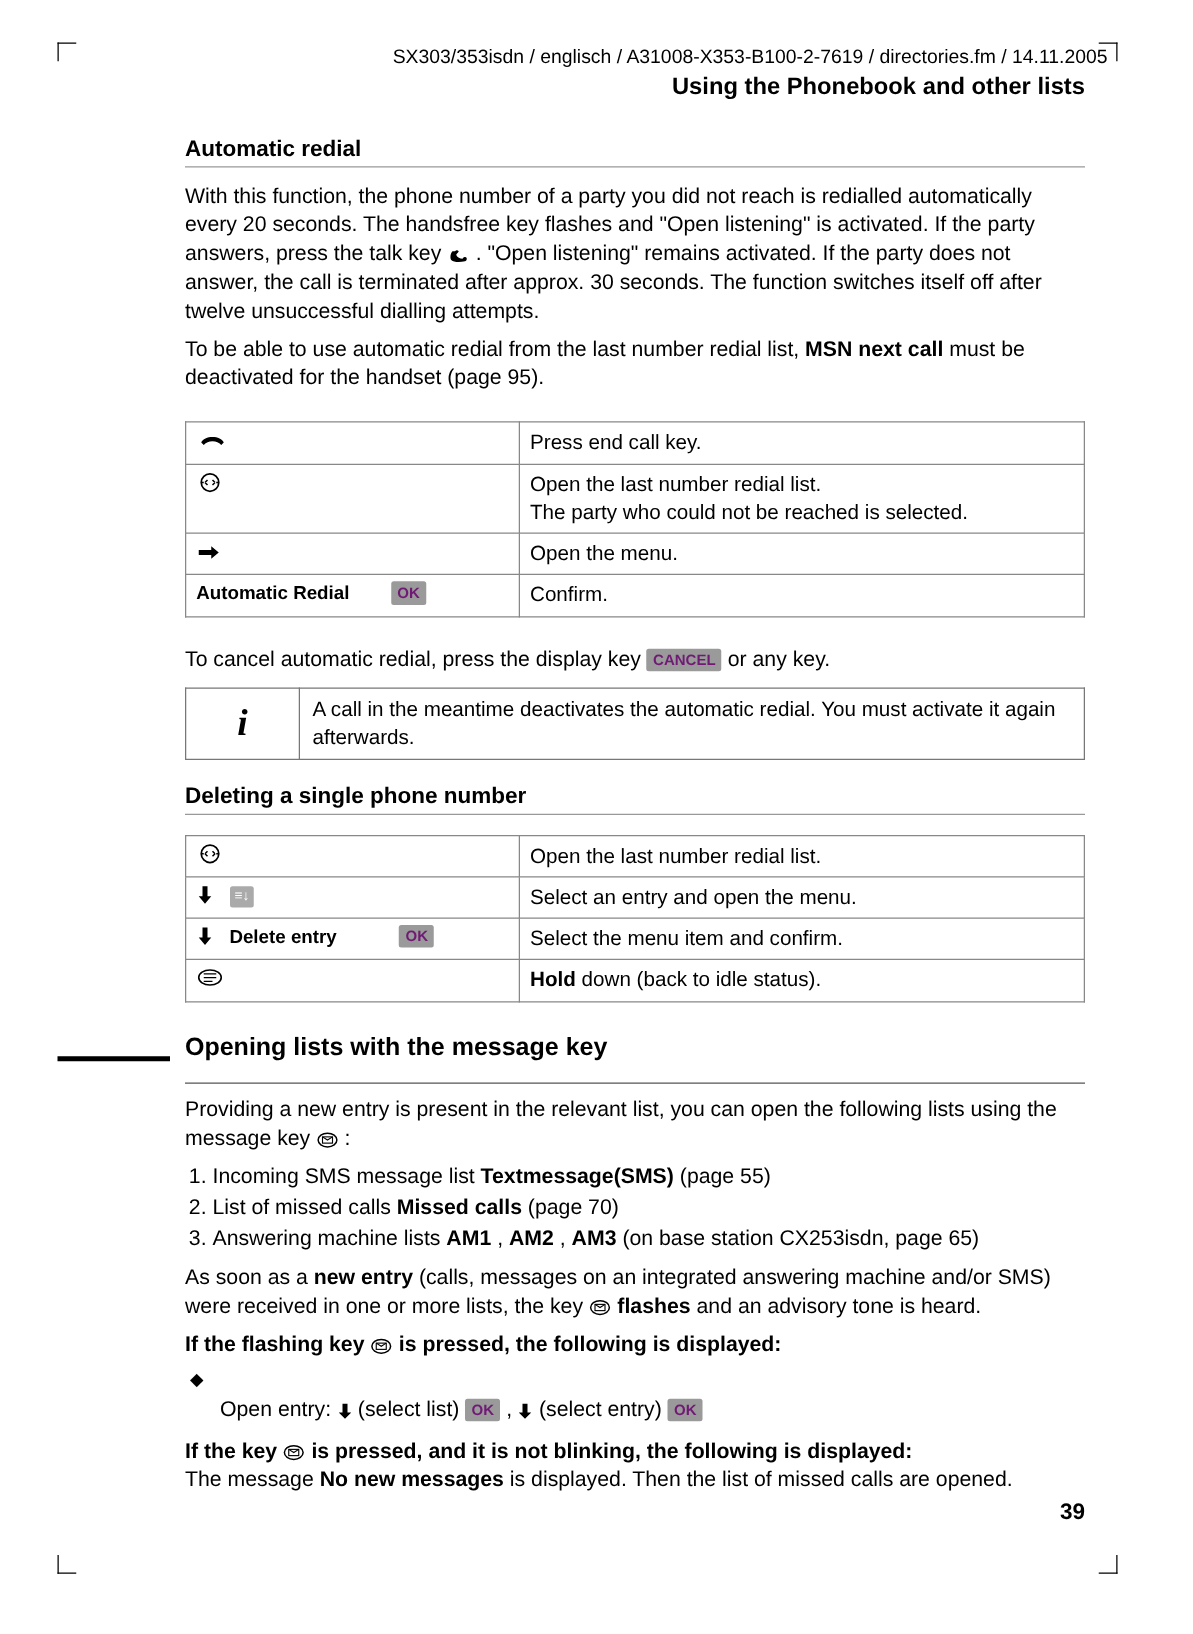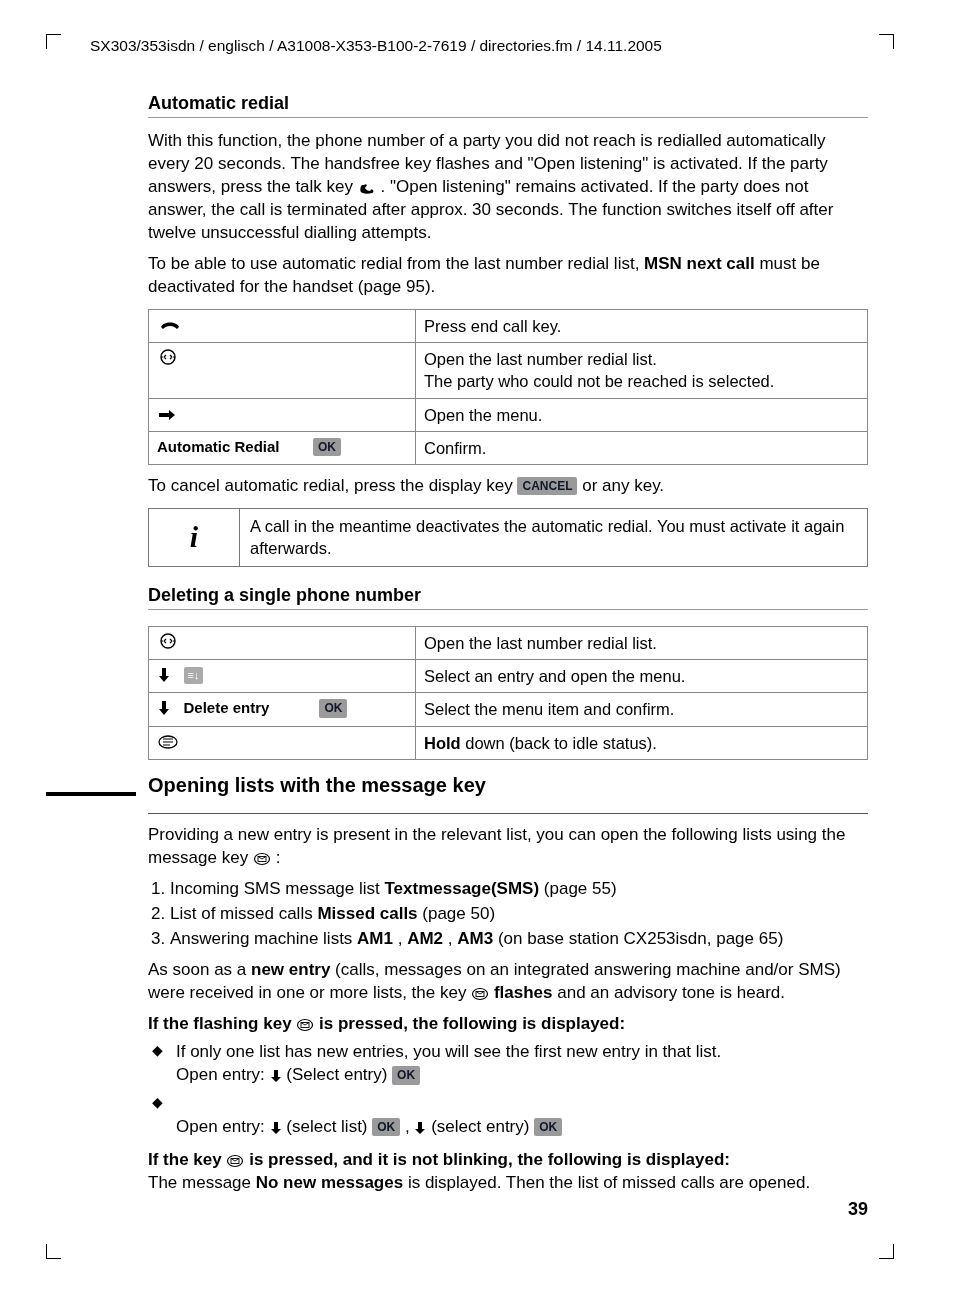--- a/index.html
+++ b/index.html
@@ -24,21 +24,21 @@
     height: 14px;
   }
   .crop-tl { top: 34px; left: 46px; border-top: 1.5px solid #000; border-left: 1.5px solid #000; }
   .crop-tr { top: 34px; right: 60px; border-top: 1.5px solid #000; border-right: 1.5px solid #000; }
   .crop-bl { bottom: 48px; left: 46px; border-bottom: 1.5px solid #000; border-left: 1.5px solid #000; }
   .crop-br { bottom: 48px; right: 60px; border-bottom: 1.5px solid #000; border-right: 1.5px solid #000; }
 
   .header-line {
     font-size: 15.5px;
     margin-left: 22px;
-    margin-bottom: 34px;
+    text-align: right;
   }
   .section-header {
     font-weight: bold;
     font-size: 19px;
     text-align: right;
     margin-right: 18px;
     margin-bottom: 24px;
   }
   .content {
     margin-left: 80px;
@@ -69,37 +69,37 @@
     background: #000;
   }
   p { margin: 8px 0; }
   .para { margin-top: 12px; }
   .ptight { margin: 4px 0; }
   b { font-weight: bold; }
 
   table.steps {
     width: 100%;
     border-collapse: collapse;
-    margin: 10px 0;
+    margin: 23px 0;
     font-size: 16.5px;
   }
   table.steps td {
     border: 1px solid #888;
     padding: 5px 8px;
     vertical-align: top;
   }
   table.steps td.left {
     width: 250px;
     font-size: 15px;
   }
 
   .okbtn, .cancelbtn {
     display: inline-block;
     background: #9a9a9a;
-    color: #0f172a;
+    color: #701a75;
     font-size: 12px;
     font-weight: bold;
     padding: 1px 5px;
     border-radius: 2px;
     vertical-align: 1px;
     text-transform: uppercase;
   }
   .menubtn {
     display: inline-block;
     background: #aaa;
@@ -150,20 +150,21 @@
 <body>
 
 <div class="page">
   <div class="crop-tl"></div>
   <div class="crop-tr"></div>
   <div class="crop-bl"></div>
   <div class="crop-br"></div>
 
   <div class="header-line">SX303/353isdn / englisch / A31008-X353-B100-2-7619 / directories.fm / 14.11.2005</div>
 
+  <div class="section-header">Using the Phonebook and other lists</div>
 
   <div class="content">
 
     <h3 class="sub">Automatic redial</h3>
 
     <p class="para">
       <span>With this function, the phone number of a party you did not reach is redialled automatically every 20 seconds. The handsfree key flashes and "Open listening" is activated. If the party answers, press the talk key </span>
       <svg class="icon-svg" width="18" height="14" viewBox="0 0 18 14">
           <path d="M3 11 C 2 10 2 6 4 4 L 6 4 C 7 3 8 3 9 4 C 8 6 7 6 7 7 C 8 9 10 10 12 10 C 13 9 13 8 15 9 C 16 10 15 12 14 12 C 10 13 5 13 3 11 Z" fill="#000"></path>
         </svg>
@@ -294,21 +295,21 @@
 
     <ol>
       <li>
         <span>Incoming SMS message list </span>
         <b>Textmessage(SMS)</b>
         <span> (page 55)</span>
       </li>
       <li>
         <span>List of missed calls </span>
         <b>Missed calls</b>
-        <span> (page 50)</span>
+        <span> (page 70)</span>
       </li>
       <li>
         <span>Answering machine lists </span>
         <b>AM1</b>
         <span>, </span>
         <b>AM2</b>
         <span>, </span>
         <b>AM3</b>
         <span> (on base station CX253isdn, page 65)</span>
       </li>
@@ -332,29 +333,20 @@
       <b>If the flashing key </b>
       <svg class="icon-svg" width="18" height="14" viewBox="0 0 18 14">
           <ellipse cx="9" cy="7" rx="7.5" ry="5.5" fill="none" stroke="#000" stroke-width="1.2"></ellipse>
           <rect x="5" y="4.5" width="8" height="5" fill="none" stroke="#000" stroke-width="0.9"></rect>
           <path d="M5 4.5 L9 7 L13 4.5" stroke="#000" stroke-width="0.9" fill="none"></path>
         </svg>
       <b> is pressed, the following is displayed:</b>
     </p>
 
     <ul class="diamond">
-      <li>
-        <span>If only one list has new entries, you will see the first new entry in that list.</span><br>
-        <span>Open entry:  </span>
-        <svg class="icon-svg" width="12" height="14" viewBox="0 0 12 14">
-            <path d="M4 1 H8 V8 H11 L6 13 L1 8 H4 Z" fill="#000"></path>
-          </svg>
-        <span>  (Select entry) </span>
-        <span class="okbtn">OK</span>
-      </li>
       <li>
         <br>
         <span>Open entry:  </span>
         <svg class="icon-svg" width="12" height="14" viewBox="0 0 12 14">
             <path d="M4 1 H8 V8 H11 L6 13 L1 8 H4 Z" fill="#000"></path>
           </svg>
         <span>  (select list) </span>
         <span class="okbtn">OK</span>
         <span>,  </span>
         <svg class="icon-svg" width="12" height="14" viewBox="0 0 12 14">

